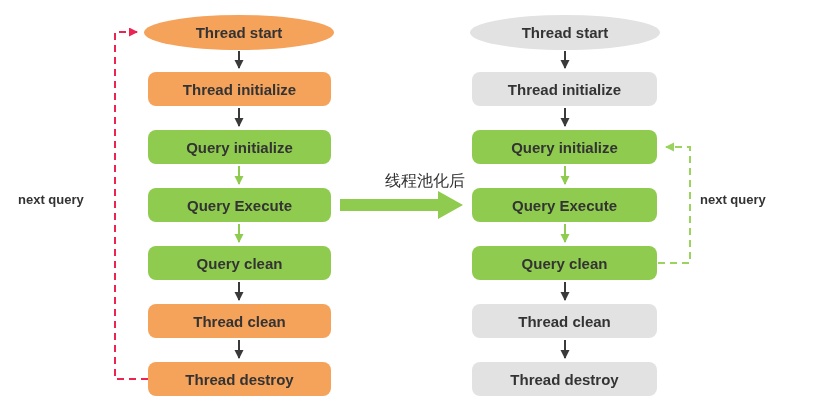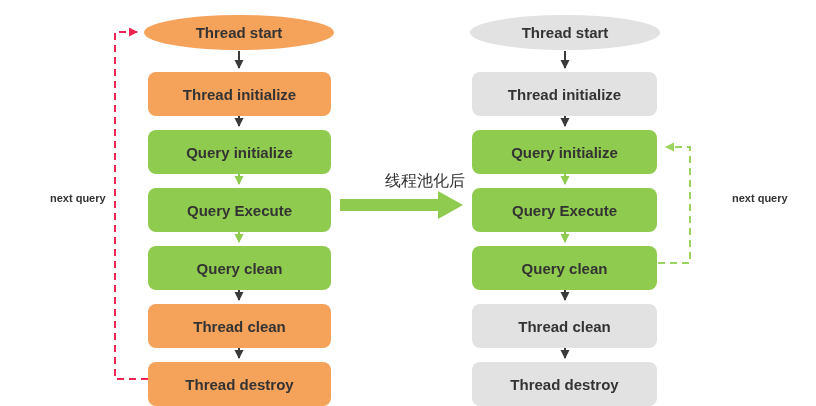--- a/index.html
+++ b/index.html
@@ -16,41 +16,40 @@
   .canvas {
     position: relative;
     width: 816px;
     height: 406px;
     background: #ffffff;
     font-family: "Liberation Sans", "DejaVu Sans", sans-serif;
     overflow: hidden;
   }
   .node {
     position: absolute;
-    height: 44px;
+    height: 34px;
     border-radius: 8px;
     display: flex;
     align-items: center;
     justify-content: center;
     font-size: 15px;
     font-weight: 600;
     color: var(--text, #333333);
     white-space: nowrap;
   }
   .node.ellipse { border-radius: 50%; text-align: center; }
   .fill-orange { background: var(--orange, #f5a25b); }
   .fill-green  { background: var(--green, #8fcb4e); }
   .fill-gray   { background: var(--gray, #e2e2e2); }
   .side-label {
     position: absolute;
-    font-size: 11px;
+    font-size: 13px;
     font-weight: 600;
     color: var(--text, #333333);
     white-space: nowrap;
-    margin-left: 32px;
   }
   .transition-label {
     position: absolute;
     left: 335px;
     top: 171px;
     width: 130px;
     text-align: right;
     font-size: 16px;
     font-weight: 400;
     color: var(--text, #333333);

